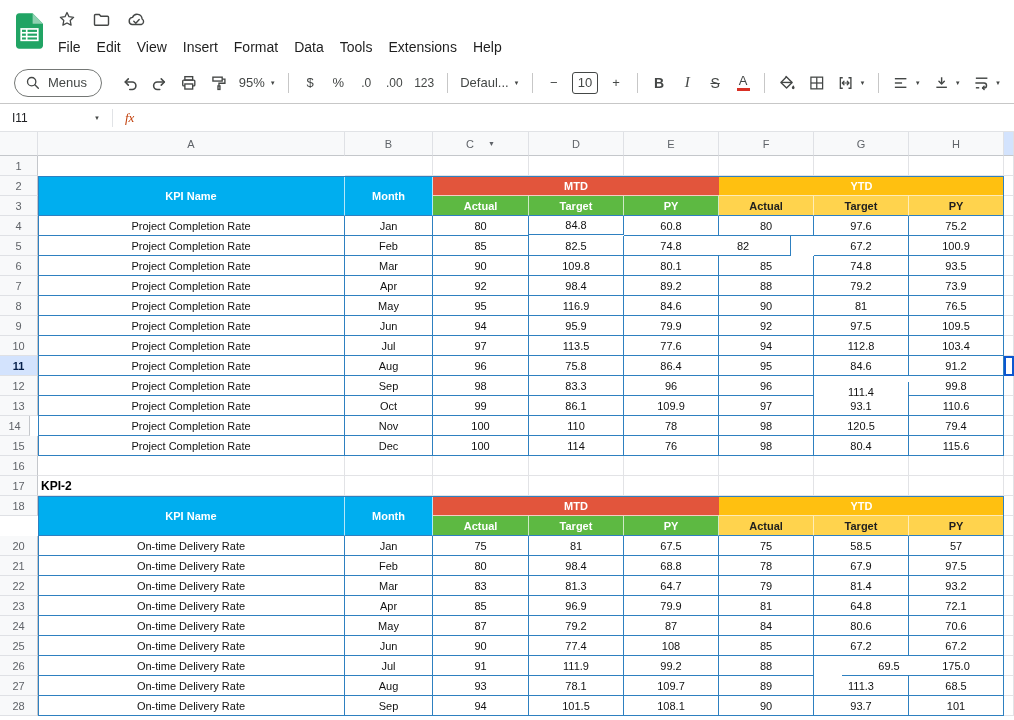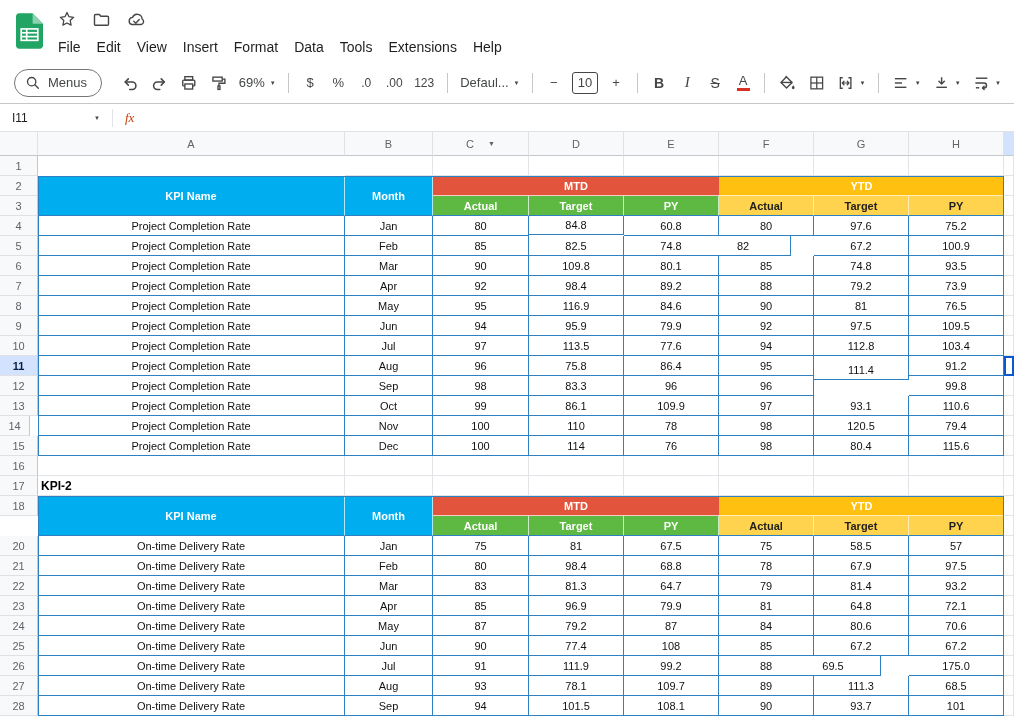--- a/index.html
+++ b/index.html
@@ -149,21 +149,21 @@
         </svg>
     </button>
     <button class="tbtn">
       <svg width="18" height="18" viewBox="0 0 18 18">
           <rect x="3" y="3" width="9.5" height="4" fill="none" stroke="#444746" stroke-width="1.4"></rect>
           <path d="M12.5 5 h2.8 v4.2 H9.2 v2.6" fill="none" stroke="#444746" stroke-width="1.4"></path>
           <rect x="8.2" y="12" width="2" height="3.6" fill="none" stroke="#444746" stroke-width="1.4"></rect>
         </svg>
     </button>
     <button class="tbtn">
-      <span>69%</span>
+      <span>95%</span>
       <span class="caret">▼</span>
     </button>
     <div class="tdiv"></div>
     <button class="tbtn">$</button>
     <button class="tbtn">%</button>
     <button class="tbtn small">.0</button>
     <button class="tbtn small">.00</button>
     <button class="tbtn small">123</button>
     <div class="tdiv"></div>
     <button class="tbtn">
@@ -406,21 +406,21 @@
       <div class="cc tc" style="left: 624px; top: 224px; width: 95px; height: 20px;">86.4</div>
       <div class="cc tc" style="left: 719px; top: 224px; width: 95px; height: 20px;">95</div>
       <div class="cc tc" style="left: 814px; top: 224px; width: 95px; height: 20px;">84.6</div>
       <div class="cc tc" style="left: 909px; top: 224px; width: 95px; height: 20px;">91.2</div>
       <div class="cc tc" style="left: 38px; top: 244px; width: 307px; height: 20px;">Project Completion Rate</div>
       <div class="cc tc" style="left: 345px; top: 244px; width: 88px; height: 20px;">Sep</div>
       <div class="cc tc" style="left: 433px; top: 244px; width: 96px; height: 20px;">98</div>
       <div class="cc tc" style="left: 529px; top: 244px; width: 95px; height: 20px;">83.3</div>
       <div class="cc tc" style="left: 624px; top: 244px; width: 95px; height: 20px;">96</div>
       <div class="cc tc" style="left: 719px; top: 244px; width: 95px; height: 20px;">96</div>
-      <div class="cc tc" style="left: 814px; top: 228px; width: 95px; height: 20px;">111.4</div>
+      <div class="cc tc" style="left: 814px; top: 250px; width: 95px; height: 20px;">111.4</div>
       <div class="cc tc" style="left: 909px; top: 244px; width: 95px; height: 20px;">99.8</div>
       <div class="cc tc" style="left: 38px; top: 264px; width: 307px; height: 20px;">Project Completion Rate</div>
       <div class="cc tc" style="left: 345px; top: 264px; width: 88px; height: 20px;">Oct</div>
       <div class="cc tc" style="left: 433px; top: 264px; width: 96px; height: 20px;">99</div>
       <div class="cc tc" style="left: 529px; top: 264px; width: 95px; height: 20px;">86.1</div>
       <div class="cc tc" style="left: 624px; top: 264px; width: 95px; height: 20px;">109.9</div>
       <div class="cc tc" style="left: 719px; top: 264px; width: 95px; height: 20px;">97</div>
       <div class="cc tc" style="left: 814px; top: 264px; width: 95px; height: 20px;">93.1</div>
       <div class="cc tc" style="left: 909px; top: 264px; width: 95px; height: 20px;">110.6</div>
       <div class="cc tc" style="left: 38px; top: 284px; width: 307px; height: 20px;">Project Completion Rate</div>
@@ -497,21 +497,21 @@
       <div class="cc tc" style="left: 624px; top: 504px; width: 95px; height: 20px;">108</div>
       <div class="cc tc" style="left: 719px; top: 504px; width: 95px; height: 20px;">85</div>
       <div class="cc tc" style="left: 814px; top: 504px; width: 95px; height: 20px;">67.2</div>
       <div class="cc tc" style="left: 909px; top: 504px; width: 95px; height: 20px;">67.2</div>
       <div class="cc tc" style="left: 38px; top: 524px; width: 307px; height: 20px;">On-time Delivery Rate</div>
       <div class="cc tc" style="left: 345px; top: 524px; width: 88px; height: 20px;">Jul</div>
       <div class="cc tc" style="left: 433px; top: 524px; width: 96px; height: 20px;">91</div>
       <div class="cc tc" style="left: 529px; top: 524px; width: 95px; height: 20px;">111.9</div>
       <div class="cc tc" style="left: 624px; top: 524px; width: 95px; height: 20px;">99.2</div>
       <div class="cc tc" style="left: 719px; top: 524px; width: 95px; height: 20px;">88</div>
-      <div class="cc tc" style="left: 786px; top: 524px; width: 95px; height: 20px; text-align: right;">69.5</div>
+      <div class="cc tc" style="left: 842px; top: 524px; width: 95px; height: 20px; text-align: right;">69.5</div>
       <div class="cc tc" style="left: 909px; top: 524px; width: 95px; height: 20px;">175.0</div>
       <div class="cc tc" style="left: 38px; top: 544px; width: 307px; height: 20px;">On-time Delivery Rate</div>
       <div class="cc tc" style="left: 345px; top: 544px; width: 88px; height: 20px;">Aug</div>
       <div class="cc tc" style="left: 433px; top: 544px; width: 96px; height: 20px;">93</div>
       <div class="cc tc" style="left: 529px; top: 544px; width: 95px; height: 20px;">78.1</div>
       <div class="cc tc" style="left: 624px; top: 544px; width: 95px; height: 20px;">109.7</div>
       <div class="cc tc" style="left: 719px; top: 544px; width: 95px; height: 20px;">89</div>
       <div class="cc tc" style="left: 814px; top: 544px; width: 95px; height: 20px;">111.3</div>
       <div class="cc tc" style="left: 909px; top: 544px; width: 95px; height: 20px;">68.5</div>
       <div class="cc tc" style="left: 38px; top: 564px; width: 307px; height: 20px;">On-time Delivery Rate</div>

